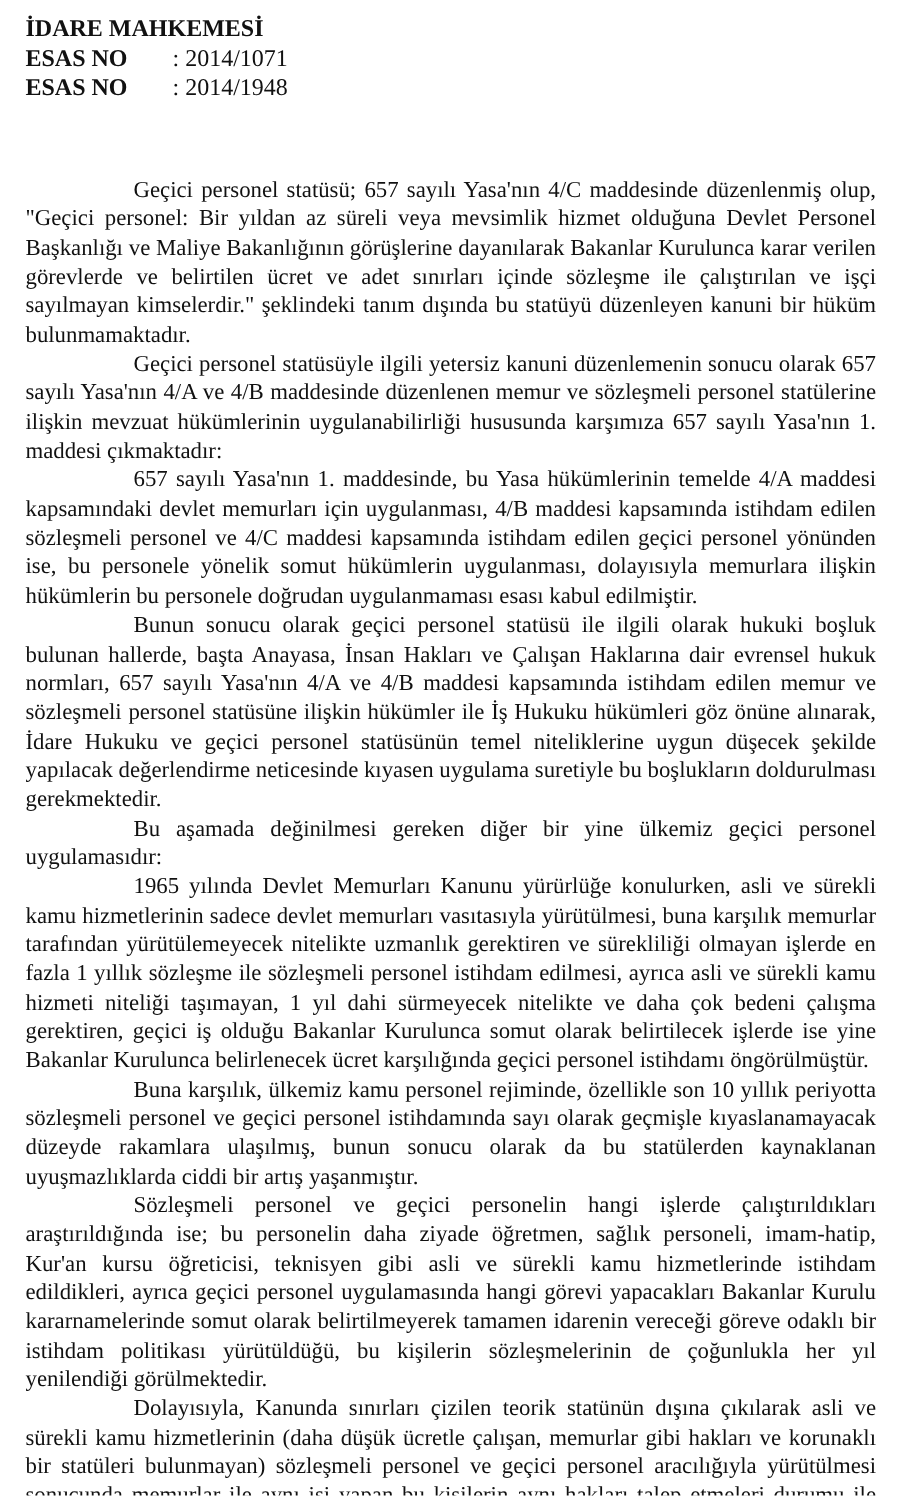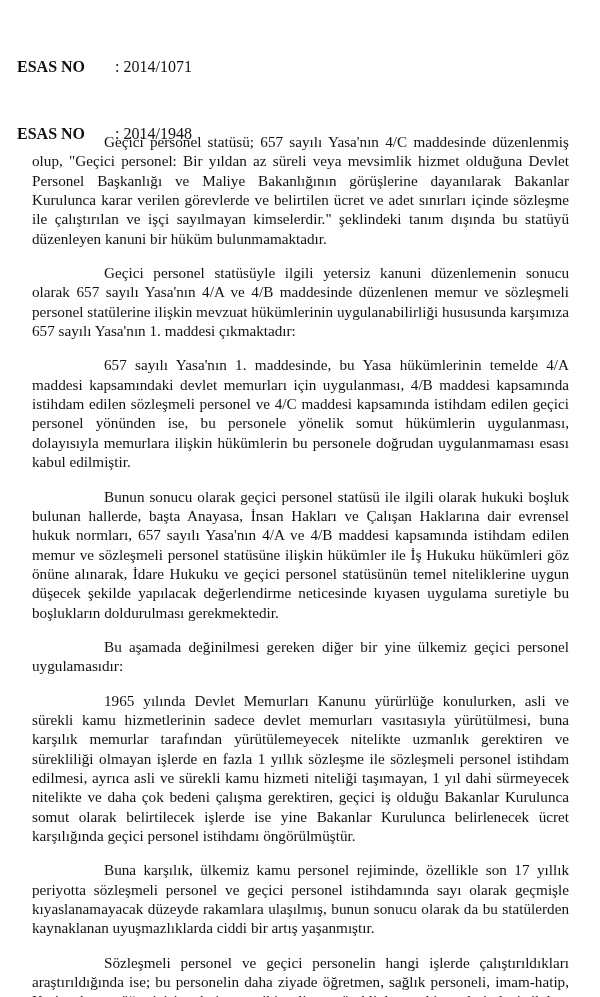--- a/index.html
+++ b/index.html
@@ -2,40 +2,41 @@
 <html><head>
 <meta charset="utf-8">
 <style>
   html, body { margin: 0; padding: 0; background: #ffffff; }
   body { width: 600px; height: 997px; overflow: hidden; position: relative;
          font-family: "Liberation Serif", "DejaVu Serif", serif; color: #111; }
   .header { position: absolute; left: 17px; top: 10px; font-weight: bold; font-size: 16px; line-height: 19.5px; }
   .header .tc { padding-left: 60px; }
   .header .city { padding-left: 55px; }
   .header .row { white-space: nowrap; }
-  .header .lbl { display: inline-block; width: 98px; margin-top: 47px; }
+  .header .lbl { display: inline-block; width: 98px; }
   .header .val { font-weight: normal; margin-top: 40px; }
   .body { position: absolute; left: 17px; top: 117px; width: 567px; font-size: 15.2px; line-height: 19.35px; }
-  .body p { margin: 15px; text-align: justify; text-indent: 72px; }
+  .body p { margin: 0; text-align: justify; text-indent: 72px; }
 </style>
 </head>
 <body>
 
 <div class="header">
+  <div>İDARE MAHKEMESİ</div>
   <div class="row">
     <span class="lbl">ESAS NO</span><span class="val">: 2014/1071</span>
   </div>
   <div class="row">
     <span class="lbl">ESAS NO</span><span class="val">: 2014/1948</span>
   </div>
 </div>
 
 <div class="body">
   <p>Geçici personel statüsü; 657 sayılı Yasa'nın 4/C maddesinde düzenlenmiş olup, "Geçici personel: Bir yıldan az süreli veya mevsimlik hizmet olduğuna Devlet Personel Başkanlığı ve Maliye Bakanlığının görüşlerine dayanılarak Bakanlar Kurulunca karar verilen görevlerde ve belirtilen ücret ve adet sınırları içinde sözleşme ile çalıştırılan ve işçi sayılmayan kimselerdir." şeklindeki tanım dışında bu statüyü düzenleyen kanuni bir hüküm bulunmamaktadır.</p>
   <p>Geçici personel statüsüyle ilgili yetersiz kanuni düzenlemenin sonucu olarak 657 sayılı Yasa'nın 4/A ve 4/B maddesinde düzenlenen memur ve sözleşmeli personel statülerine ilişkin mevzuat hükümlerinin uygulanabilirliği hususunda karşımıza 657 sayılı Yasa'nın 1. maddesi çıkmaktadır:</p>
   <p>657 sayılı Yasa'nın 1. maddesinde, bu Yasa hükümlerinin temelde 4/A maddesi kapsamındaki devlet memurları için uygulanması, 4/B maddesi kapsamında istihdam edilen sözleşmeli personel ve 4/C maddesi kapsamında istihdam edilen geçici personel yönünden ise,  bu personele yönelik somut hükümlerin uygulanması, dolayısıyla memurlara ilişkin hükümlerin bu personele doğrudan uygulanmaması esası kabul edilmiştir.</p>
   <p>Bunun sonucu olarak geçici personel statüsü ile ilgili olarak hukuki boşluk bulunan hallerde, başta Anayasa, İnsan Hakları ve Çalışan Haklarına dair evrensel hukuk normları, 657 sayılı Yasa'nın 4/A ve 4/B maddesi kapsamında istihdam edilen memur ve sözleşmeli personel statüsüne ilişkin hükümler ile İş Hukuku hükümleri göz önüne alınarak, İdare Hukuku ve geçici personel statüsünün temel niteliklerine uygun düşecek şekilde yapılacak değerlendirme neticesinde kıyasen uygulama suretiyle bu boşlukların doldurulması gerekmektedir.</p>
   <p>Bu aşamada değinilmesi gereken diğer bir yine ülkemiz geçici personel uygulamasıdır:</p>
   <p>1965 yılında Devlet Memurları Kanunu yürürlüğe konulurken, asli ve sürekli kamu hizmetlerinin sadece devlet memurları vasıtasıyla yürütülmesi, buna karşılık memurlar tarafından yürütülemeyecek nitelikte uzmanlık gerektiren ve sürekliliği olmayan işlerde en fazla 1 yıllık sözleşme ile sözleşmeli personel istihdam edilmesi, ayrıca asli ve sürekli kamu hizmeti niteliği taşımayan, 1 yıl dahi sürmeyecek nitelikte ve daha çok bedeni çalışma gerektiren, geçici iş olduğu Bakanlar Kurulunca somut olarak belirtilecek işlerde ise yine Bakanlar Kurulunca belirlenecek ücret karşılığında geçici personel istihdamı öngörülmüştür.</p>
-  <p>Buna karşılık, ülkemiz kamu personel rejiminde, özellikle son 17 yıllık periyotta sözleşmeli personel ve geçici personel istihdamında sayı olarak geçmişle kıyaslanamayacak düzeyde rakamlara ulaşılmış, bunun sonucu olarak da bu statülerden kaynaklanan uyuşmazlıklarda ciddi bir  artış yaşanmıştır.</p>
+  <p>Buna karşılık, ülkemiz kamu personel rejiminde, özellikle son 10 yıllık periyotta sözleşmeli personel ve geçici personel istihdamında sayı olarak geçmişle kıyaslanamayacak düzeyde rakamlara ulaşılmış, bunun sonucu olarak da bu statülerden kaynaklanan uyuşmazlıklarda ciddi bir  artış yaşanmıştır.</p>
   <p>Sözleşmeli personel ve geçici personelin hangi işlerde çalıştırıldıkları araştırıldığında ise; bu personelin daha ziyade öğretmen, sağlık personeli, imam-hatip, Kur'an kursu öğreticisi, teknisyen gibi asli ve sürekli kamu hizmetlerinde istihdam edildikleri, ayrıca geçici personel uygulamasında hangi görevi yapacakları Bakanlar Kurulu kararnamelerinde somut olarak belirtilmeyerek tamamen idarenin vereceği göreve odaklı bir istihdam politikası yürütüldüğü, bu kişilerin sözleşmelerinin de çoğunlukla her yıl yenilendiği görülmektedir.</p>
   <p>Dolayısıyla, Kanunda sınırları çizilen teorik statünün dışına çıkılarak asli ve sürekli kamu hizmetlerinin (daha düşük ücretle çalışan, memurlar gibi hakları ve korunaklı bir statüleri bulunmayan) sözleşmeli personel ve geçici personel aracılığıyla yürütülmesi sonucunda memurlar ile aynı işi yapan bu kişilerin aynı hakları talep etmeleri durumu ile karşılaşılmaktadır.</p>
 </div>
 
 </body></html>

